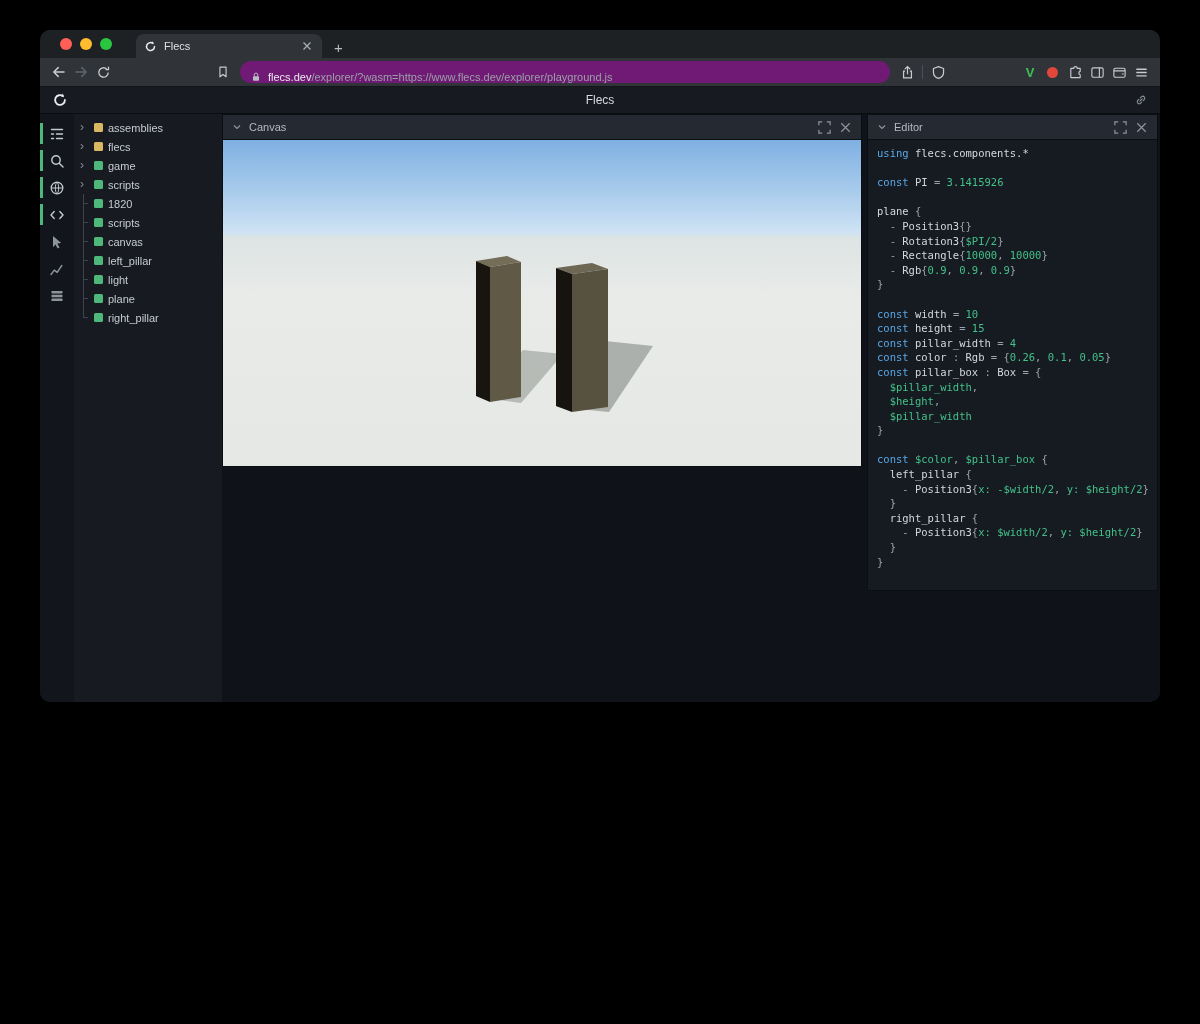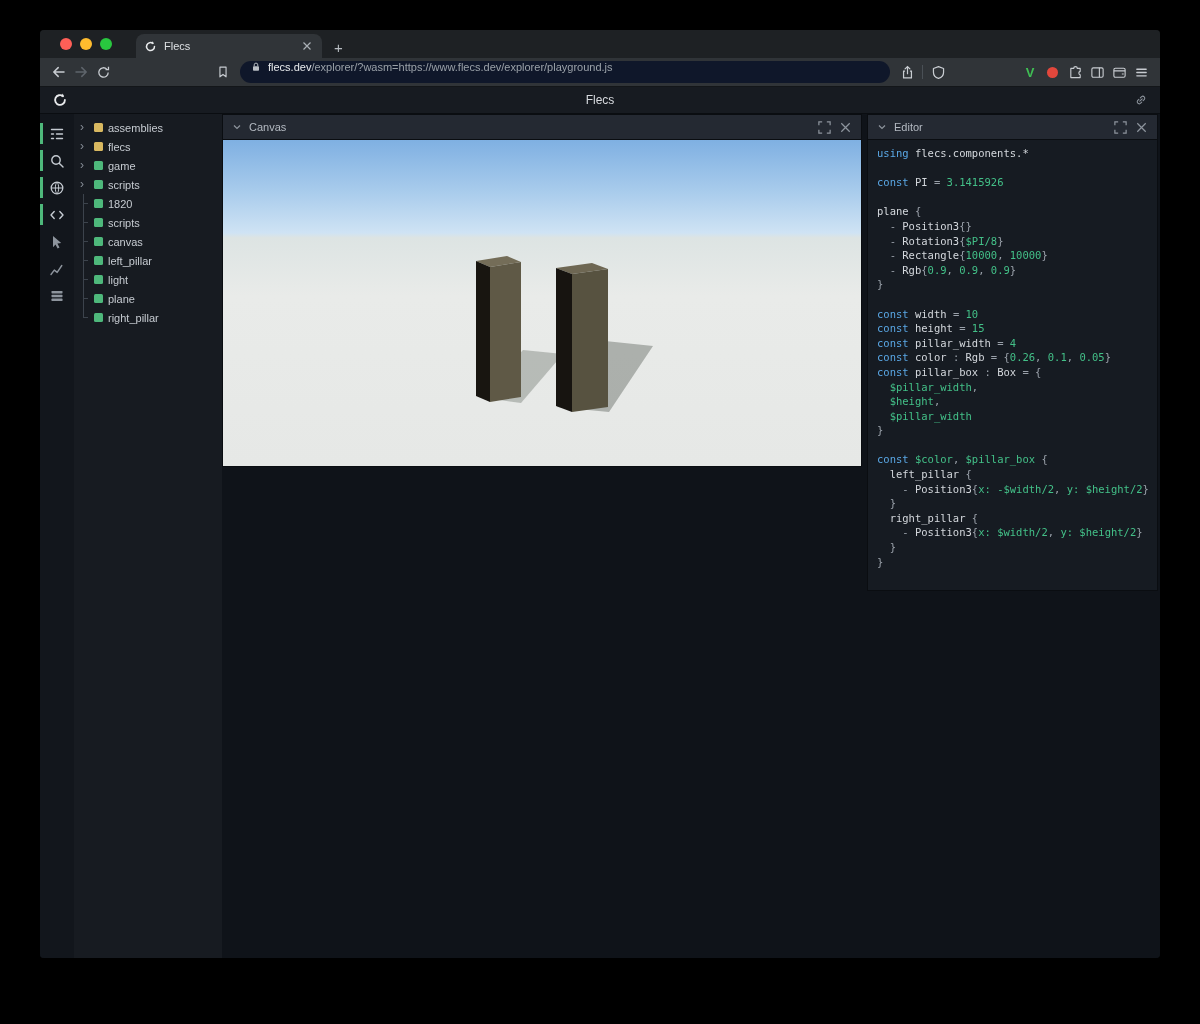--- a/index.html
+++ b/index.html
@@ -2,39 +2,39 @@
 <html><head>
 <meta charset="utf-8">
 <style>
   html,body{margin:0;padding:0;background:#000;}
   body{width:1200px;height:1024px;position:relative;overflow:hidden;
        font-family:"Liberation Sans",sans-serif;-webkit-font-smoothing:antialiased;cursor:default;}
   svg{display:block;}
   .screen{position:absolute;inset:0;background:#000;}
 
   
-  .window{position:absolute;left:40px;top:30px;width:1120px;height:928px;border-radius:4px;
+  .window{position:absolute;left:40px;top:30px;width:1120px;height:672px;border-radius:10px;
           overflow:hidden;background:#0f1319;box-shadow:0 0 0 1px #000;}
 
   .tabstrip{height:28px;background:#1e2124;display:flex;align-items:flex-end;padding-left:20px;}
   .lights{display:flex;gap:8px;align-items:center;height:28px;margin-right:24px;}
   .light{width:12px;height:12px;border-radius:50%;}
   .light.red{background:#ff5f57;} .light.yellow{background:#febc2e;} .light.green{background:#29c73f;}
   .tab{width:170px;height:24px;background:#303438;border-radius:8px 8px 0 0;display:flex;
        align-items:center;padding:0 8px;gap:7px;}
   .tab-title{font-size:11px;color:#dde0e3;flex:1;}
   .tab-close{color:#aab0b6;width:14px;height:14px;}
   .newtab{color:#b7bcc1;font-size:15px;margin:0 0 3px 12px;line-height:1;}
 
   .navbar{height:28px;background:#303438;display:flex;align-items:center;padding:0 8px;
           border-bottom:1px solid #131619;}
   .navbtn{width:22px;height:22px;display:flex;align-items:center;justify-content:center;color:#c8ccd1;flex:none;}
   .navbtn.disabled{color:#5e646b;}
   .nav-spacer{width:98px;flex:none;}
-  .url-pill{flex:1;height:22px;background:#0f172a;border-radius:11px;display:flex;align-items:flex-start;
+  .url-pill{flex:1;height:22px;background:#701a75;border-radius:11px;display:flex;align-items:flex-end;
             padding:0 10px;gap:6px;margin:0 6px;overflow:hidden;}
   .url-text{font-size:11px;white-space:nowrap;overflow:hidden;}
   .url-domain{color:#e9ebed;} .url-path{color:#9aa1a8;}
   .tb-divider{width:1px;height:14px;background:#4a5056;margin:0 4px;flex:none;}
   .ext-spacer{width:70px;flex:none;}
   .vext{color:#3fbf54;font-weight:bold;font-size:13px;width:22px;text-align:center;flex:none;}
   .reddot{width:11px;height:11px;border-radius:50%;background:#e2473c;margin:0 6px;flex:none;}
 
   
   .app{position:absolute;top:57px;bottom:0;left:0;right:0;background:#0f1319;display:flex;flex-direction:column;}
@@ -373,21 +373,21 @@
                   </svg>
             </span>
           </div>
           <div class="editor-content">
                 <div class="code-line"><span class="tk-k">using</span><span class="tk-p"> flecs.components.*</span></div>
                 <div class="code-line">&nbsp;</div>
                 <div class="code-line"><span class="tk-k">const</span><span class="tk-p"> PI </span><span class="tk-d">= </span><span class="tk-n">3.1415926</span></div>
                 <div class="code-line">&nbsp;</div>
                 <div class="code-line"><span class="tk-p">plane </span><span class="tk-d">{</span></div>
                 <div class="code-line"><span class="tk-d">  - </span><span class="tk-p">Position3</span><span class="tk-d">{}</span></div>
-                <div class="code-line"><span class="tk-d">  - </span><span class="tk-p">Rotation3</span><span class="tk-d">{</span><span class="tk-v">$PI/8</span><span class="tk-d">}</span></div>
+                <div class="code-line"><span class="tk-d">  - </span><span class="tk-p">Rotation3</span><span class="tk-d">{</span><span class="tk-v">$PI/2</span><span class="tk-d">}</span></div>
                 <div class="code-line"><span class="tk-d">  - </span><span class="tk-p">Rectangle</span><span class="tk-d">{</span><span class="tk-n">10000</span><span class="tk-d">, </span><span class="tk-n">10000</span><span class="tk-d">}</span></div>
                 <div class="code-line"><span class="tk-d">  - </span><span class="tk-p">Rgb</span><span class="tk-d">{</span><span class="tk-n">0.9</span><span class="tk-d">, </span><span class="tk-n">0.9</span><span class="tk-d">, </span><span class="tk-n">0.9</span><span class="tk-d">}</span></div>
                 <div class="code-line"><span class="tk-d">}</span></div>
                 <div class="code-line">&nbsp;</div>
                 <div class="code-line"><span class="tk-k">const</span><span class="tk-p"> width </span><span class="tk-d">= </span><span class="tk-n">10</span></div>
                 <div class="code-line"><span class="tk-k">const</span><span class="tk-p"> height </span><span class="tk-d">= </span><span class="tk-n">15</span></div>
                 <div class="code-line"><span class="tk-k">const</span><span class="tk-p"> pillar_width </span><span class="tk-d">= </span><span class="tk-n">4</span></div>
                 <div class="code-line"><span class="tk-k">const</span><span class="tk-p"> color </span><span class="tk-d">: </span><span class="tk-p">Rgb </span><span class="tk-d">= </span><span class="tk-d">{</span><span class="tk-n">0.26</span><span class="tk-d">, </span><span class="tk-n">0.1</span><span class="tk-d">, </span><span class="tk-n">0.05</span><span class="tk-d">}</span></div>
                 <div class="code-line"><span class="tk-k">const</span><span class="tk-p"> pillar_box </span><span class="tk-d">: </span><span class="tk-p">Box </span><span class="tk-d">= {</span></div>
                 <div class="code-line"><span class="tk-p">  </span><span class="tk-v">$pillar_width</span><span class="tk-d">,</span></div>

